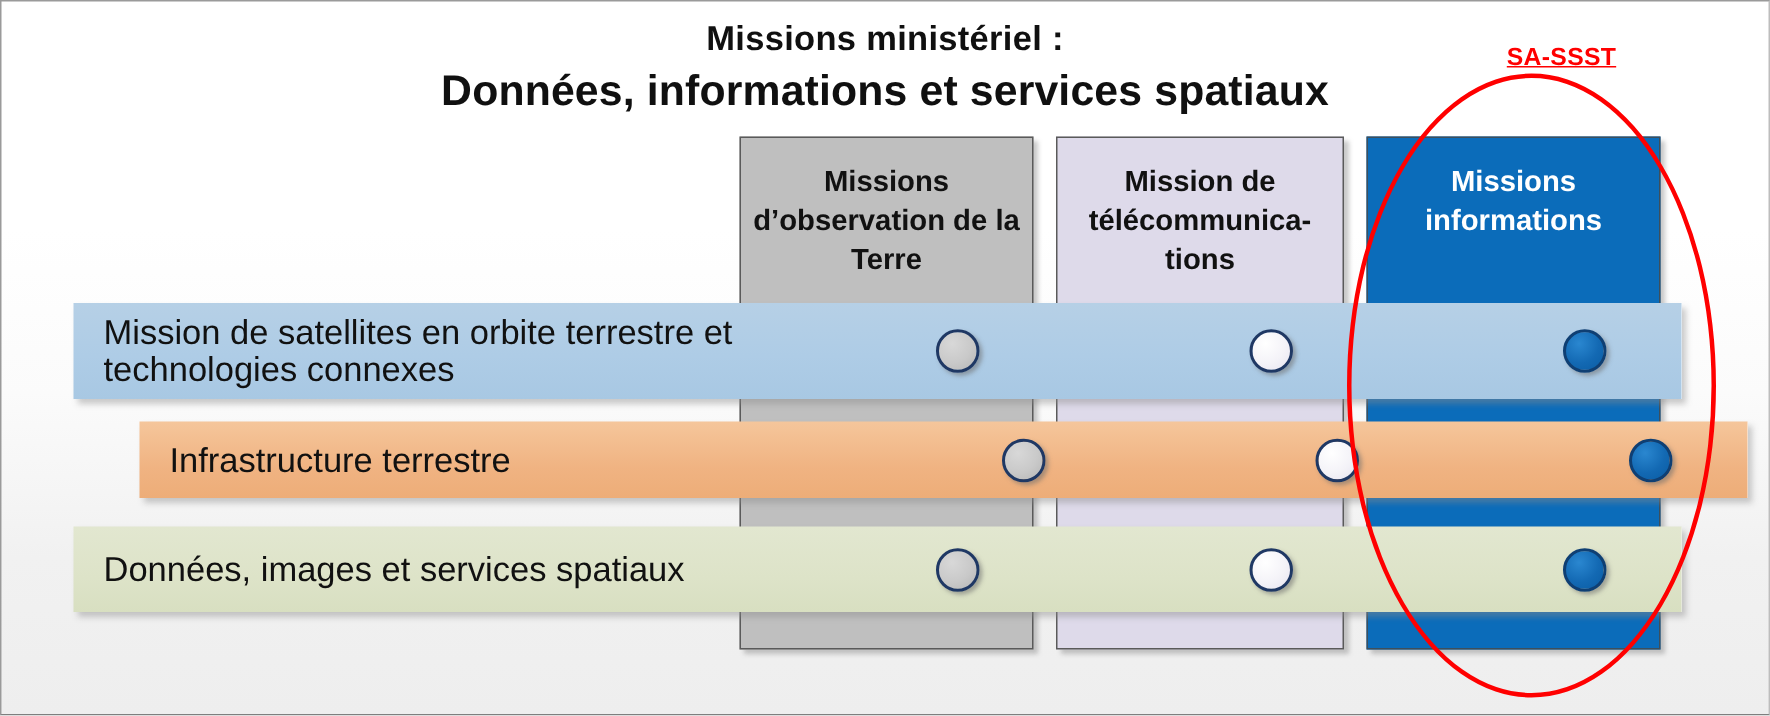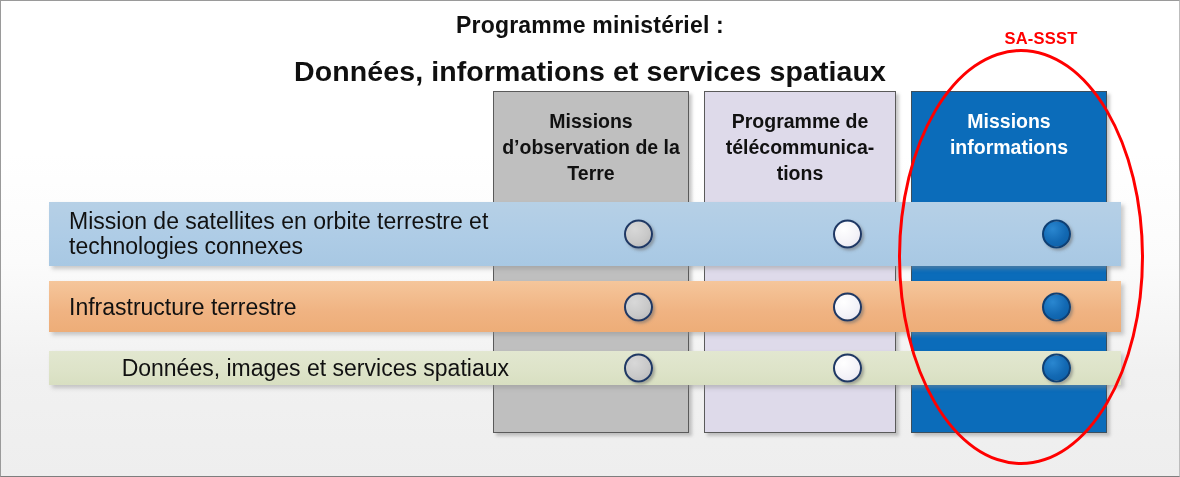--- a/index.html
+++ b/index.html
@@ -38,34 +38,35 @@
     color: #101010;
     letter-spacing: .2px;
     line-height: 28px;
   }
   #title-line-2 {
     font-size: 28.5px;
     font-weight: bold;
     color: #101010;
     letter-spacing: .1px;
     line-height: 34px;
-    margin-top: 15px;
+    margin-top: 5px;
   }
 
   
   #sa-ssst-label {
     position: absolute;
     left: 975px;
     top: 28px;
     width: 130px;
     text-align: center;
     font-size: 16.5px;
     font-weight: bold;
     color: #ff0000;
     letter-spacing: .2px;
+    text-decoration: underline;
   }
 
   
   .column {
     position: absolute;
     top: 90px;
     height: 342px;
     box-sizing: border-box;
     border: 1px solid #5a5a5a;
     box-shadow: 3px 3px 3px rgba(120,120,120,.40);
@@ -122,26 +123,26 @@
   }
   #row-satellites {
     top: 201px;
     height: 64px;
     background: linear-gradient(180deg, #b6d0e6 0%, #aecce6 55%, #a8c8e3 100%);
   }
   #row-infrastructure {
     top: 280px;
     height: 51px;
     background: linear-gradient(180deg, #f5c69b 0%, #f0b382 60%, #edad78 100%);
+    margin-left: 44px;
   }
   #row-donnees {
     top: 350px;
-    height: 34px;
+    height: 57px;
     background: linear-gradient(180deg, #e2e7d0 0%, #dde3c8 60%, #d8dfc1 100%);
-    text-align: right;
   }
 
   
   .dot {
     position: absolute;
     top: 50%;
     transform: translateY(-50%);
     width: 29px;
     height: 29px;
     border-radius: 50%;
@@ -176,30 +177,30 @@
     background: transparent;
     pointer-events: none;
   }
 </style>
 </head>
 <body>
 
 <div id="slide">
 
   <div id="title-block">
-    <div id="title-line-1">Programme ministériel :</div>
+    <div id="title-line-1">Missions ministériel :</div>
     <div id="title-line-2">Données, informations et services spatiaux</div>
   </div>
 
   <div class="column" id="col-earth">
     <span class="col-title">Missions d’observation de la Terre</span>
   </div>
 
   <div class="column" id="col-telecom">
-    <span class="col-title">Programme de télécommunica-tions</span>
+    <span class="col-title">Mission de télécommunica-tions</span>
   </div>
 
   <div class="column" id="col-science">
     <span class="col-title">Missions informations</span>
   </div>
 
   <div class="row-band" id="row-satellites">
     <span class="row-label">Mission de satellites en orbite terrestre et technologies connexes</span>
     <span class="dot dot-earth"></span>
     <span class="dot dot-telecom"></span>

